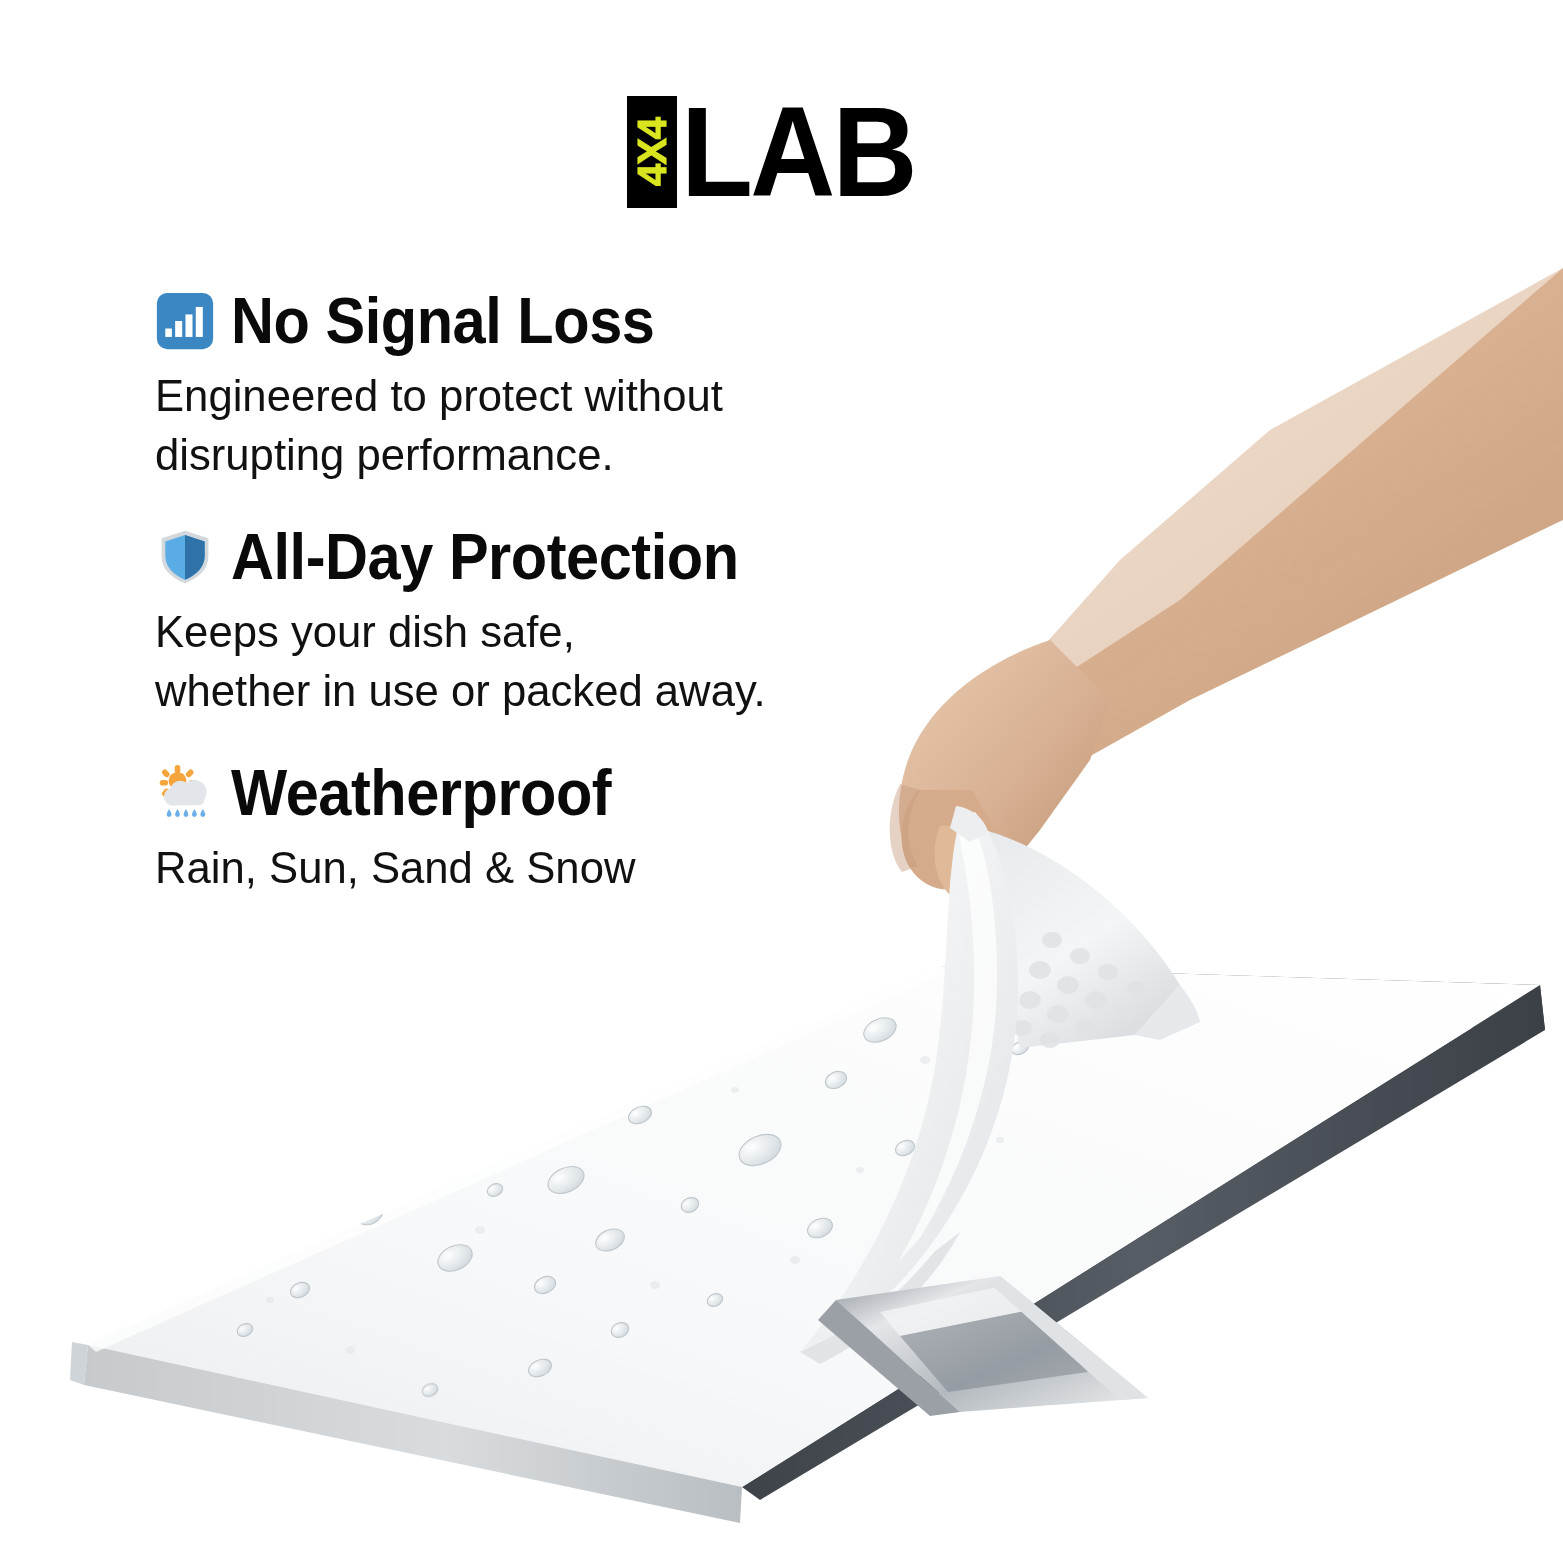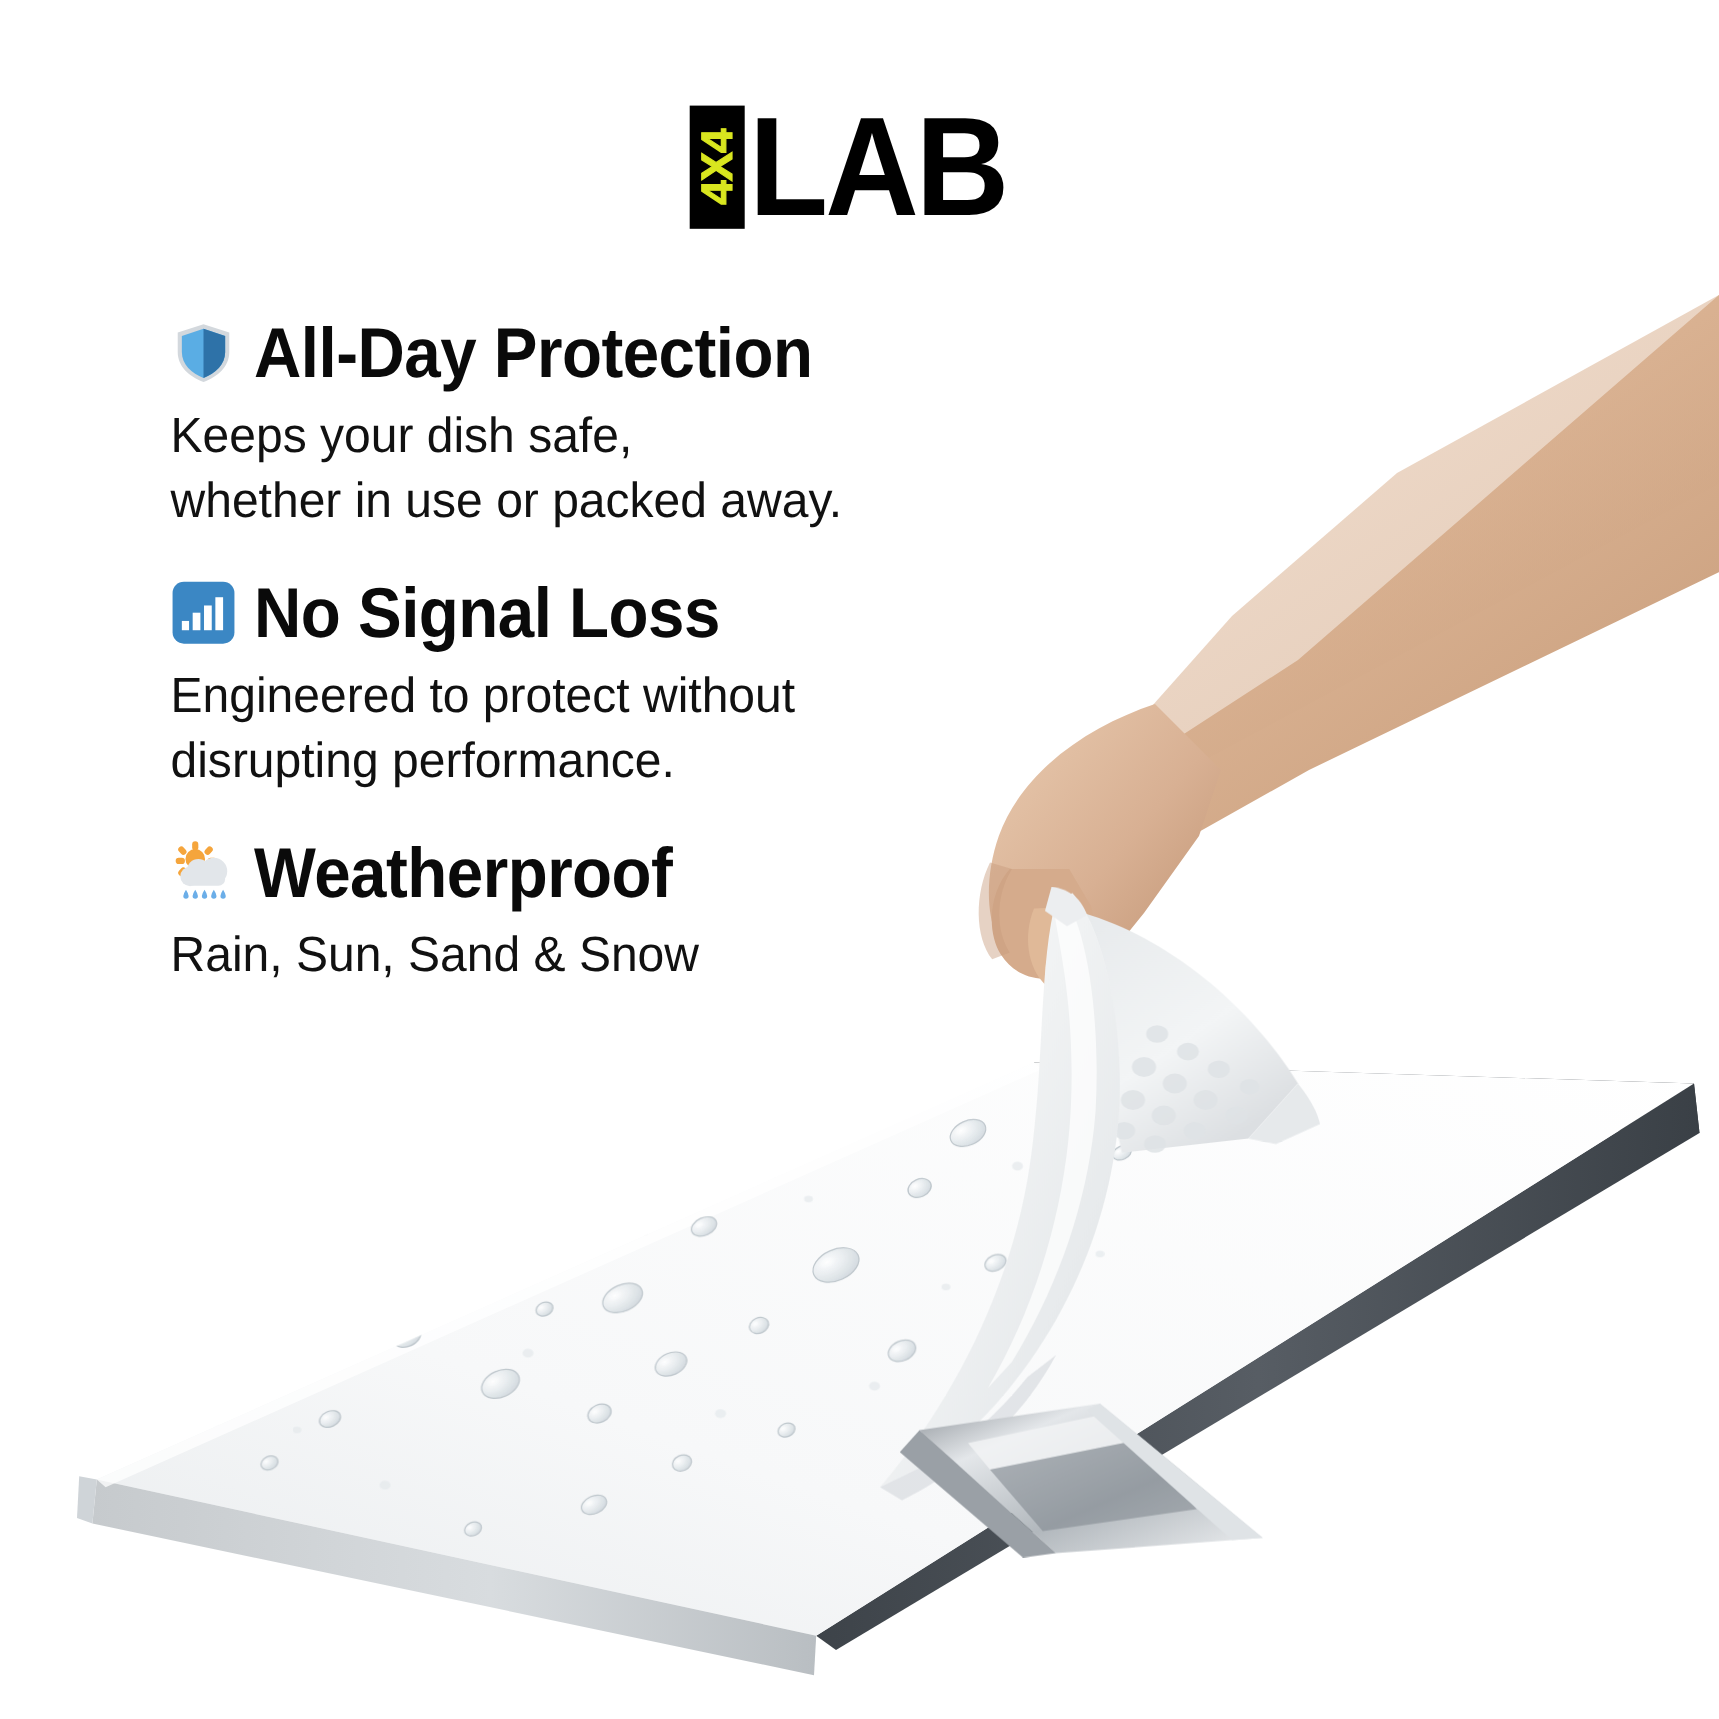--- a/index.html
+++ b/index.html
@@ -86,47 +86,47 @@
 <body>
 
 <div id="brand-logo">
   <div id="logo-badge">
     <span id="logo-badge-text">4X4</span>
   </div>
   <div id="logo-word">LAB</div>
 </div>
 
 <div id="features">
-
-  <div class="feature" id="f1">
-    <div class="feature-head">
-      <svg class="icon-box" viewBox="0 0 64 64">
-        <path d="M32 4 L57 12 V31 C57 45 46 55 32 60 C18 55 7 45 7 31 V12 Z" fill="#d3d8dd"></path>
-        <path d="M32 8.5 L53 15.5 V31 C53 43 43.5 51.8 32 56.2 C20.5 51.8 11 43 11 31 V15.5 Z" fill="#5aade4"></path>
-        <path d="M32 8.5 L53 15.5 V31 C53 43 43.5 51.8 32 56.2 Z" fill="#2e72a8"></path>
-      </svg>
-      <div class="feature-title">All-Day Protection</div>
-    </div>
-    <div class="feature-desc">Keeps your dish safe,
-whether in use or packed away.</div>
-  </div>
 
   <div class="feature" id="f2">
     <div class="feature-head">
       <svg class="icon-box" viewBox="0 0 64 64">
         <rect x="2" y="2" width="60" height="60" rx="11" fill="#3b87c4"></rect>
         <rect x="11" y="40" width="7" height="9" fill="#ffffff"></rect>
         <rect x="21.5" y="32" width="7.5" height="17" fill="#ffffff"></rect>
         <rect x="32.5" y="25" width="7.5" height="24" fill="#ffffff"></rect>
         <rect x="43.5" y="17" width="7.5" height="32" fill="#ffffff"></rect>
       </svg>
       <div class="feature-title">No Signal Loss</div>
     </div>
     <div class="feature-desc">Engineered to protect without
 disrupting performance.</div>
+  </div>
+
+  <div class="feature" id="f1">
+    <div class="feature-head">
+      <svg class="icon-box" viewBox="0 0 64 64">
+        <path d="M32 4 L57 12 V31 C57 45 46 55 32 60 C18 55 7 45 7 31 V12 Z" fill="#d3d8dd"></path>
+        <path d="M32 8.5 L53 15.5 V31 C53 43 43.5 51.8 32 56.2 C20.5 51.8 11 43 11 31 V15.5 Z" fill="#5aade4"></path>
+        <path d="M32 8.5 L53 15.5 V31 C53 43 43.5 51.8 32 56.2 Z" fill="#2e72a8"></path>
+      </svg>
+      <div class="feature-title">All-Day Protection</div>
+    </div>
+    <div class="feature-desc">Keeps your dish safe,
+whether in use or packed away.</div>
   </div>
 
   <div class="feature" id="f3">
     <div class="feature-head">
       <svg class="icon-box" viewBox="0 0 64 64">
         <g fill="#f5a53c">
           <circle cx="24" cy="19" r="9.5"></circle>
           <rect x="21" y="2" width="6" height="9" rx="3"></rect>
           <rect x="5" y="18" width="9" height="6" rx="3"></rect>
           <rect x="36" y="18" width="9" height="6" rx="3"></rect>

